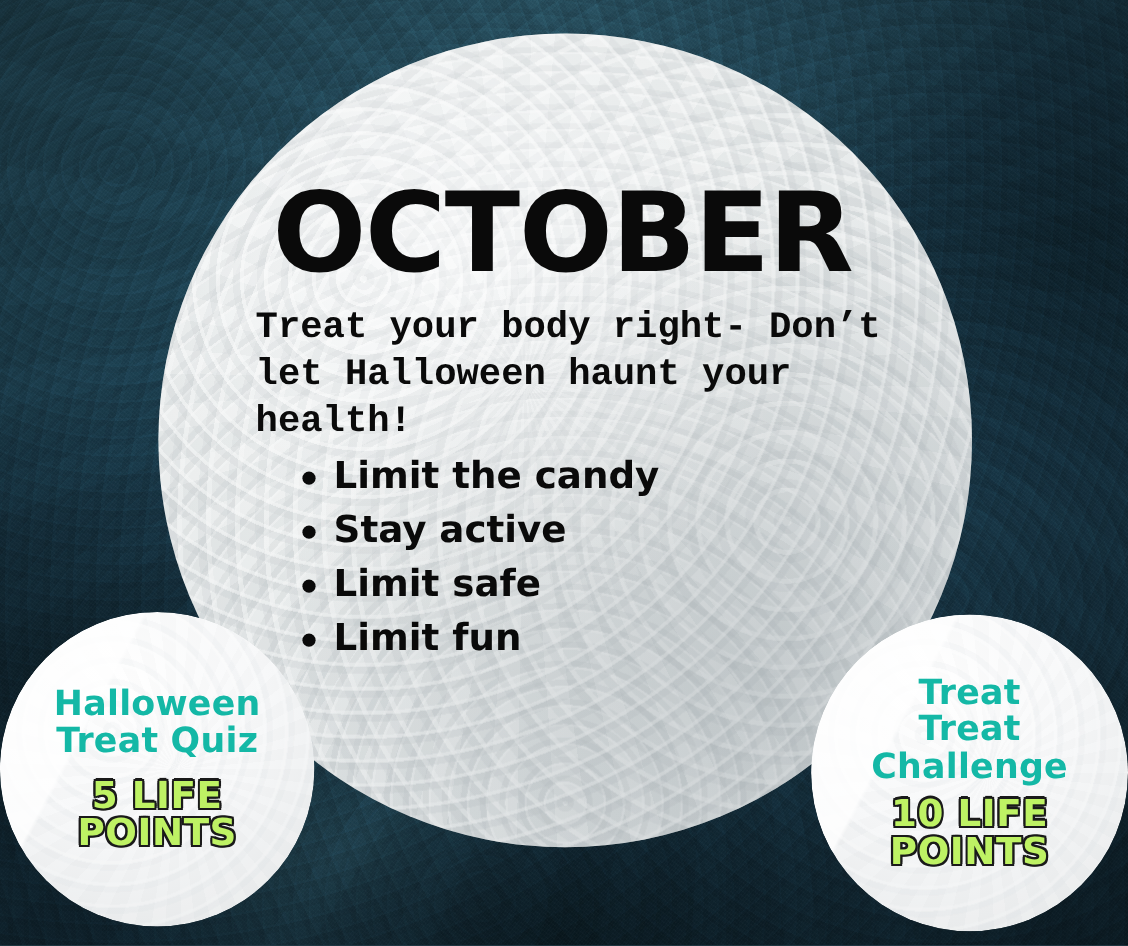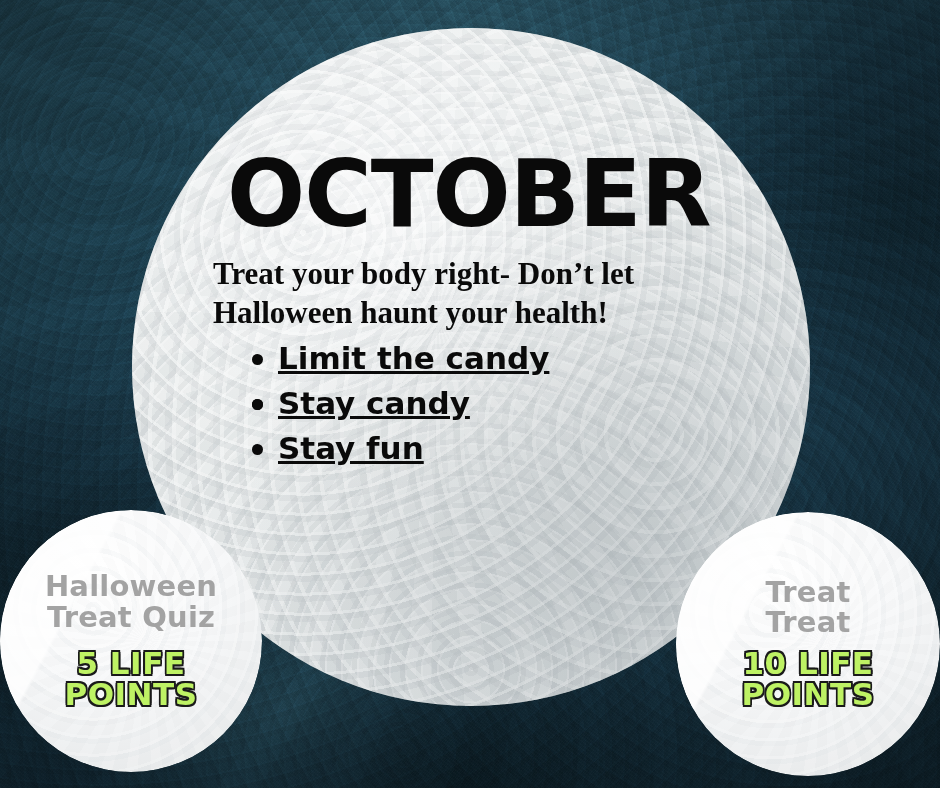--- a/index.html
+++ b/index.html
@@ -124,21 +124,21 @@
   .badge-inner {
     position: relative;
     z-index: 2;
     width: 92%;
   }
 
   #badge-left  { left: 0px;   top: 510px; width: 262px; height: 262px; }
   #badge-right { left: 676px; top: 512px; width: 264px; height: 264px; }
 
   .badge-title {
-    color: #a3a3a3;
+    color: #14b8a6;
     font-family: "DejaVu Sans", sans-serif;
     font-weight: bold;
     font-size: 29px;
     line-height: 1.08;
     letter-spacing: .2px;
   }
   #badge-right .badge-title { font-size: 29px; line-height: 1.05; }
 
   .badge-points {
     margin-top: 14px;
@@ -169,32 +169,31 @@
   }
   .poster-title {
     font-family: "DejaVu Sans", sans-serif;
     font-weight: bold;
     font-size: 92px;
     line-height: .98;
     letter-spacing: -1px;
     margin: 0 0 14px 14px;
   }
   .lede {
-    font-family: Liberation Serif, serif;
+    font-family: Liberation Mono, monospace;
     font-weight: bold;
     font-size: 31px;
     line-height: 1.26;
     margin: 0;
     width: 530px;
   }
   .bullets {
     list-style: none;
     margin: 4px 0 0 0;
     padding: 0;
-    text-decoration: underline;
   }
   .bullets li {
     position: relative;
     font-family: "DejaVu Sans", sans-serif;
     font-weight: bold;
     font-size: 31px;
     line-height: 1.45;
     padding-left: 65px;
   }
   .bullets li .dot {
@@ -227,28 +226,29 @@
 
     <p class="lede">Treat your body right- Don’t let Halloween haunt your health!</p>
 
     <ul class="bullets">
       <li>
         <span class="dot"></span>
         <span>Limit the candy</span>
       </li>
       <li>
         <span class="dot"></span>
-      </li>
-      <li>
-        <span class="dot"></span>
-        <span>Stay candy</span>
-      </li>
-      <li>
-        <span class="dot"></span>
-        <span>Stay fun</span>
+        <span>Stay active</span>
+      </li>
+      <li>
+        <span class="dot"></span>
+        <span>Limit safe</span>
+      </li>
+      <li>
+        <span class="dot"></span>
+        <span>Limit fun</span>
       </li>
     </ul>
   </div>
 
   <div class="badge" id="badge-left">
     <div class="badge-bg"></div>
     <div class="badge-grain"></div>
     <div class="badge-sheen"></div>
     <div class="badge-inner">
       <div class="badge-title">
@@ -263,20 +263,21 @@
   </div>
 
   <div class="badge" id="badge-right">
     <div class="badge-bg"></div>
     <div class="badge-grain"></div>
     <div class="badge-sheen"></div>
     <div class="badge-inner">
       <div class="badge-title">
         <div>Treat</div>
         <div>Treat</div>
+        <div>Challenge</div>
       </div>
       <div class="badge-points">
         <div>10 LIFE</div>
         <div>POINTS</div>
       </div>
     </div>
   </div>
 
 </div>
 

